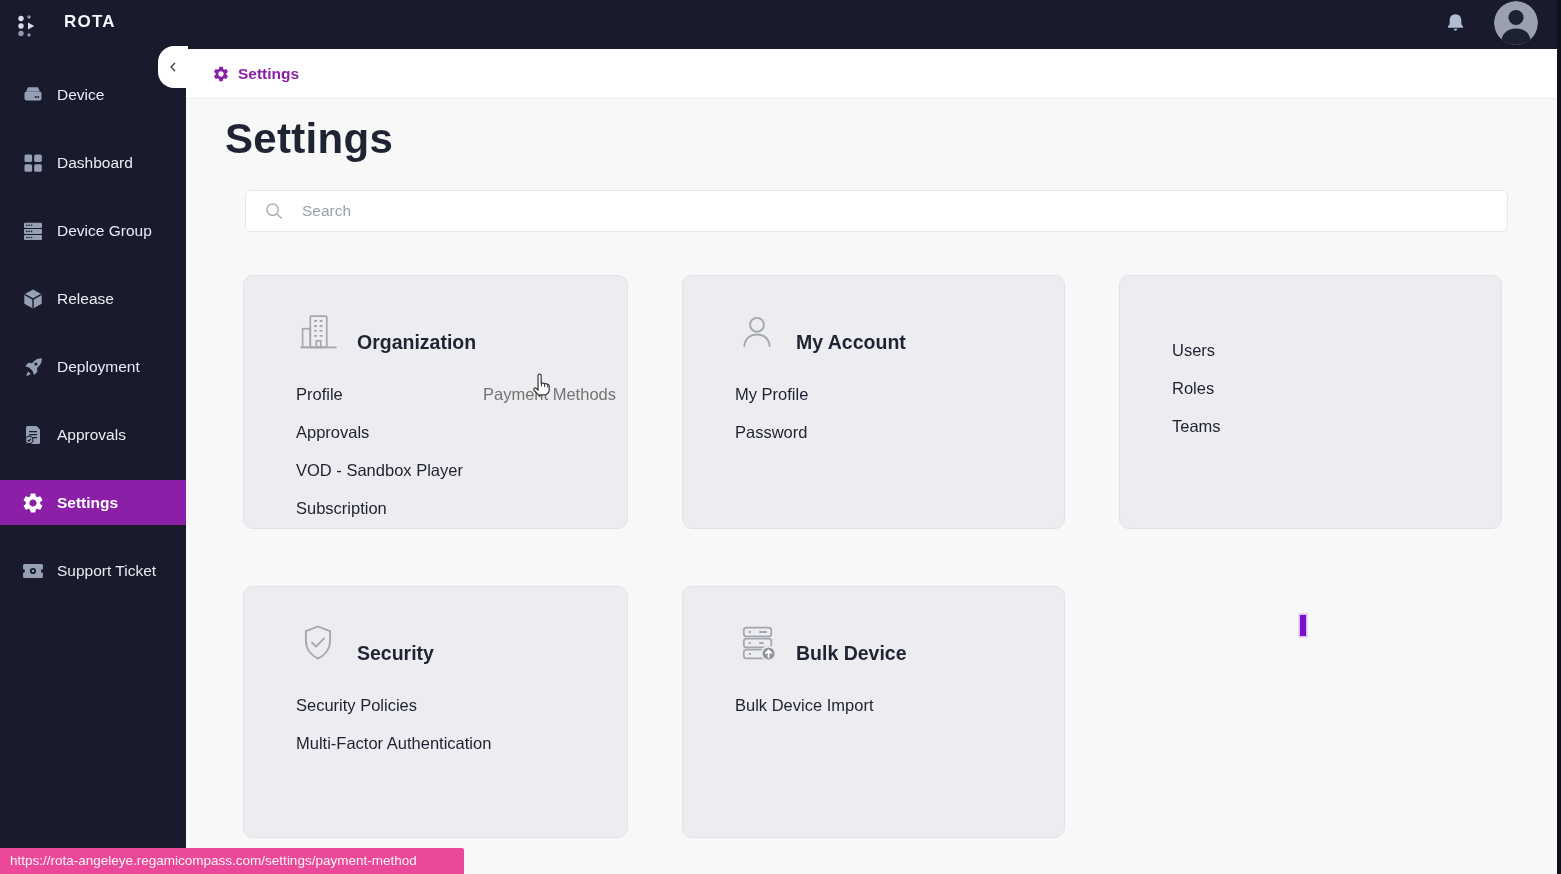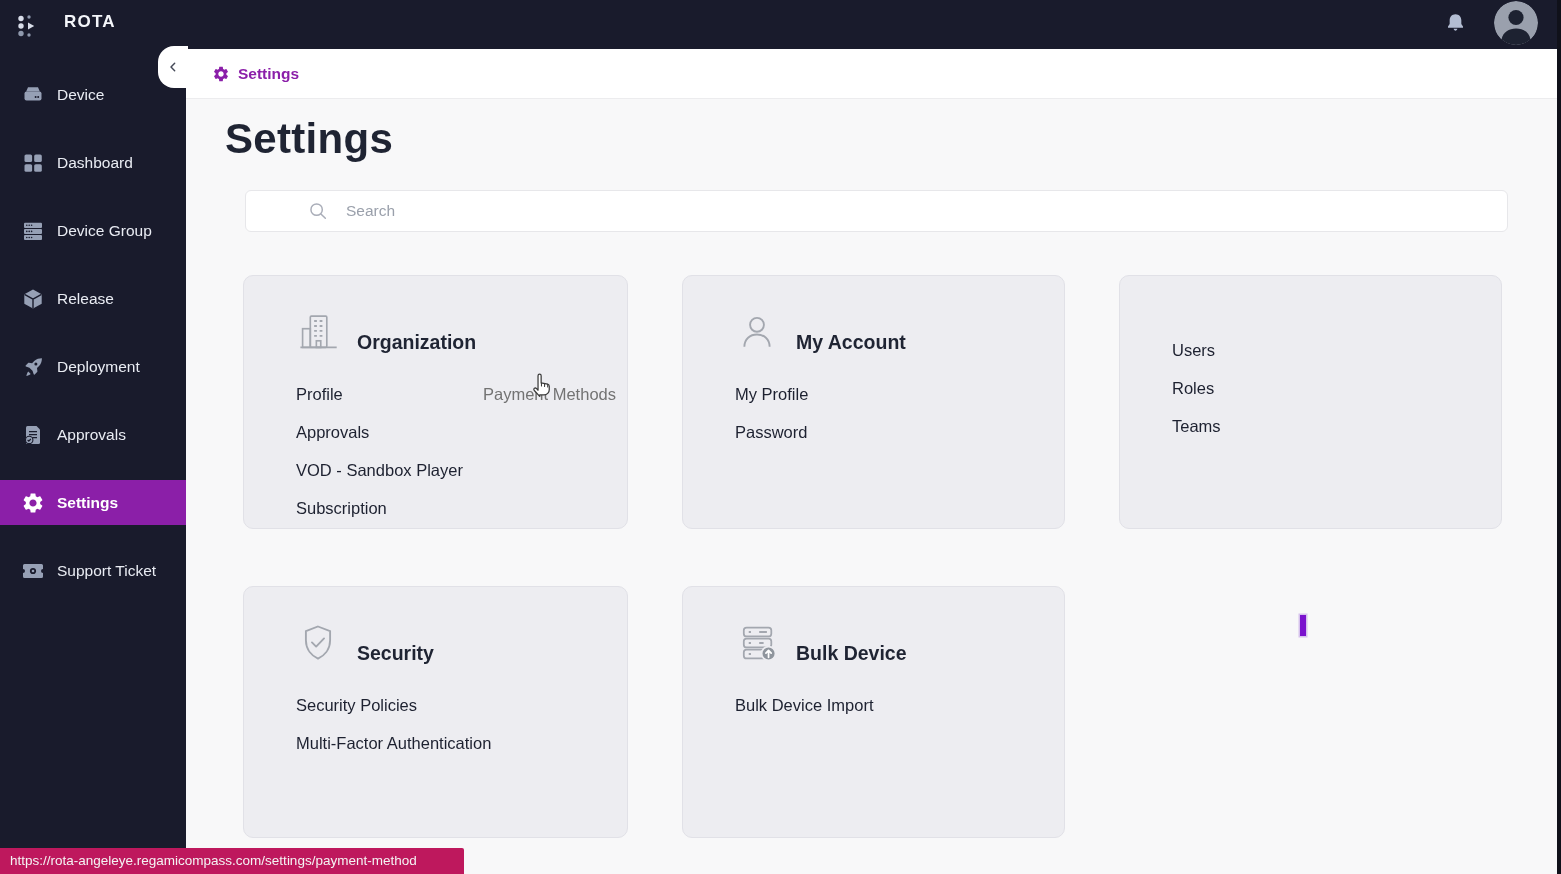--- a/index.html
+++ b/index.html
@@ -40,21 +40,21 @@
     height:42px; background:#ffffff; border-radius:16px 0 0 16px; z-index:3;
     display:flex; align-items:center; justify-content:center; cursor:pointer; }
 
   
   .content { position:absolute; left:186px; top:99px; right:4px; bottom:0;
     background:#f8f8f9; }
   .page-title { position:absolute; left:39px; top:16px; font-size:42px;
     font-weight:600; color:#1f2433; letter-spacing:0.3px; }
   .searchbox { position:absolute; left:59px; top:91px; width:1263px;
     height:42px; background:#ffffff; border:1px solid #e7e7ea;
-    border-radius:6px; display:flex; align-items:center;padding-left:44px; }
+    border-radius:6px; display:flex; align-items:center; }
   .searchbox svg { margin-left:17px; }
   .searchbox input { border:none; outline:none; flex:1; height:100%;
     padding-left:17px; font-size:15.5px; color:#333;
     font-family:"Liberation Sans","DejaVu Sans",sans-serif; background:transparent; }
   .searchbox input::placeholder { color:#9aa0ab; }
 
   .cards { position:absolute; left:57px; top:176px;
     display:grid; grid-template-columns:385px 383px 383px;
     grid-template-rows:254px 252px; column-gap:54px; row-gap:57px; }
   .card { background:#ededf1; border:1px solid #e1e1e7; border-radius:10px;
@@ -73,21 +73,21 @@
 
   
   .right-edge { position:absolute; right:0; top:0; width:4px; height:874px;
     background:#10111a; z-index:5; }
   .caret-mark { position:absolute; left:1300px; top:615px; width:6px;
     height:21px; background:#7a12cd;
     box-shadow:0 0 0 1.5px rgba(185,150,228,.55); z-index:4; }
   .cursor-hand { position:absolute; left:530px; top:371px; width:25px;
     height:27px; z-index:6; }
   .status-tooltip { position:absolute; left:0; bottom:0; width:464px;
-    height:26px; background:#be185d; color:#f4f4f4; font-size:13.5px;
+    height:26px; background:#ec4899; color:#f4f4f4; font-size:13.5px;
     line-height:26px; padding:0 10px; white-space:nowrap; overflow:hidden;
     z-index:7; border-radius:0 2px 0 0; }
 </style>
 </head>
 <body>
 
 <div class="topbar">
   <span class="bell">
     <svg viewBox="0 0 24 24" width="25" height="28">
       <path d="M12 2.6c-3.6 0-5.6 2.7-5.6 5.9v3.6L4.8 14.5v1h14.4v-1l-1.6-2.4V8.5c0-3.2-2-5.9-5.6-5.9z" fill="#b3bdd2"></path>

